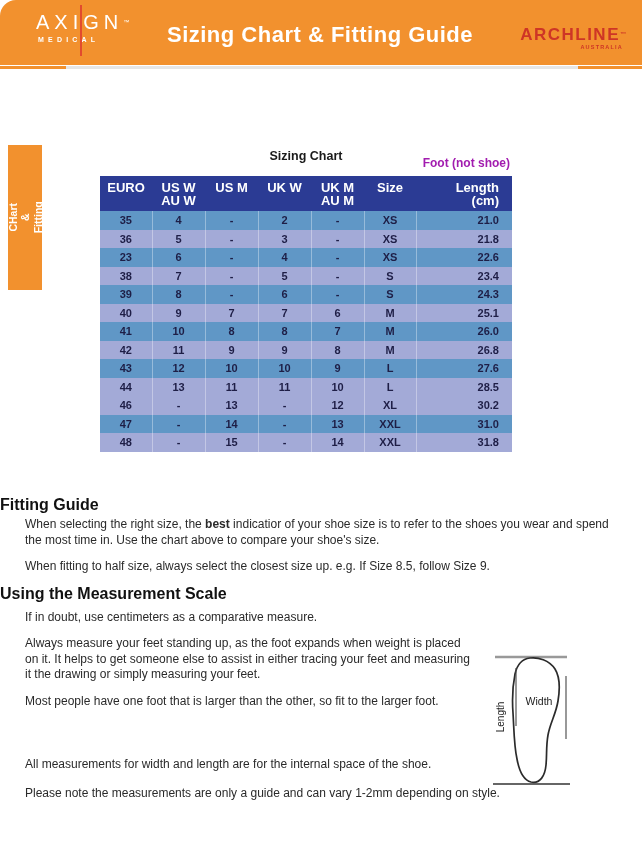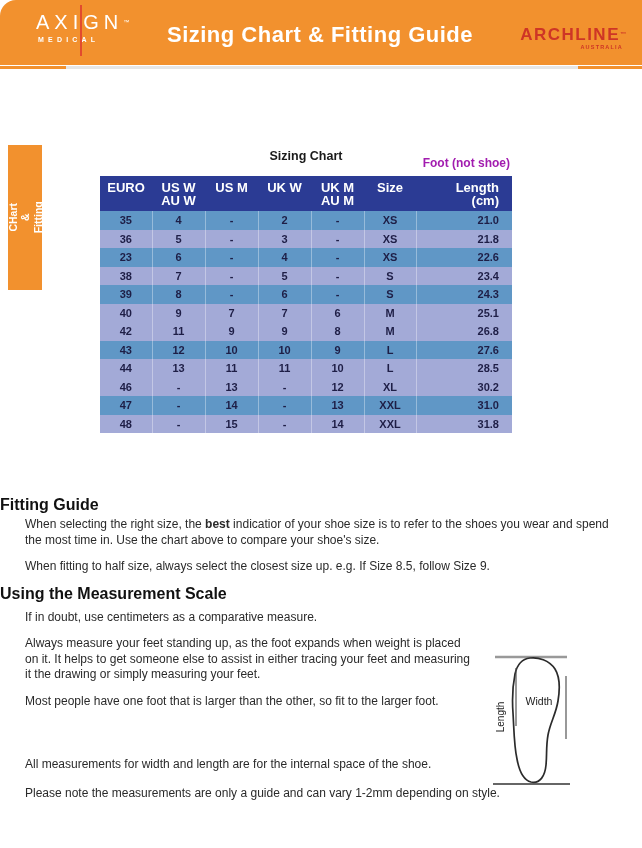--- a/index.html
+++ b/index.html
@@ -167,20 +167,29 @@
         </tr>
         <tr class="row-even">
           <td>40</td>
           <td>9</td>
           <td>7</td>
           <td>7</td>
           <td>6</td>
           <td>M</td>
           <td class="len">25.1</td>
         </tr>
+        <tr class="row-odd">
+          <td>41</td>
+          <td>10</td>
+          <td>8</td>
+          <td>8</td>
+          <td>7</td>
+          <td>M</td>
+          <td class="len">26.0</td>
+        </tr>
         <tr class="row-even">
           <td>42</td>
           <td>11</td>
           <td>9</td>
           <td>9</td>
           <td>8</td>
           <td>M</td>
           <td class="len">26.8</td>
         </tr>
         <tr class="row-odd">

